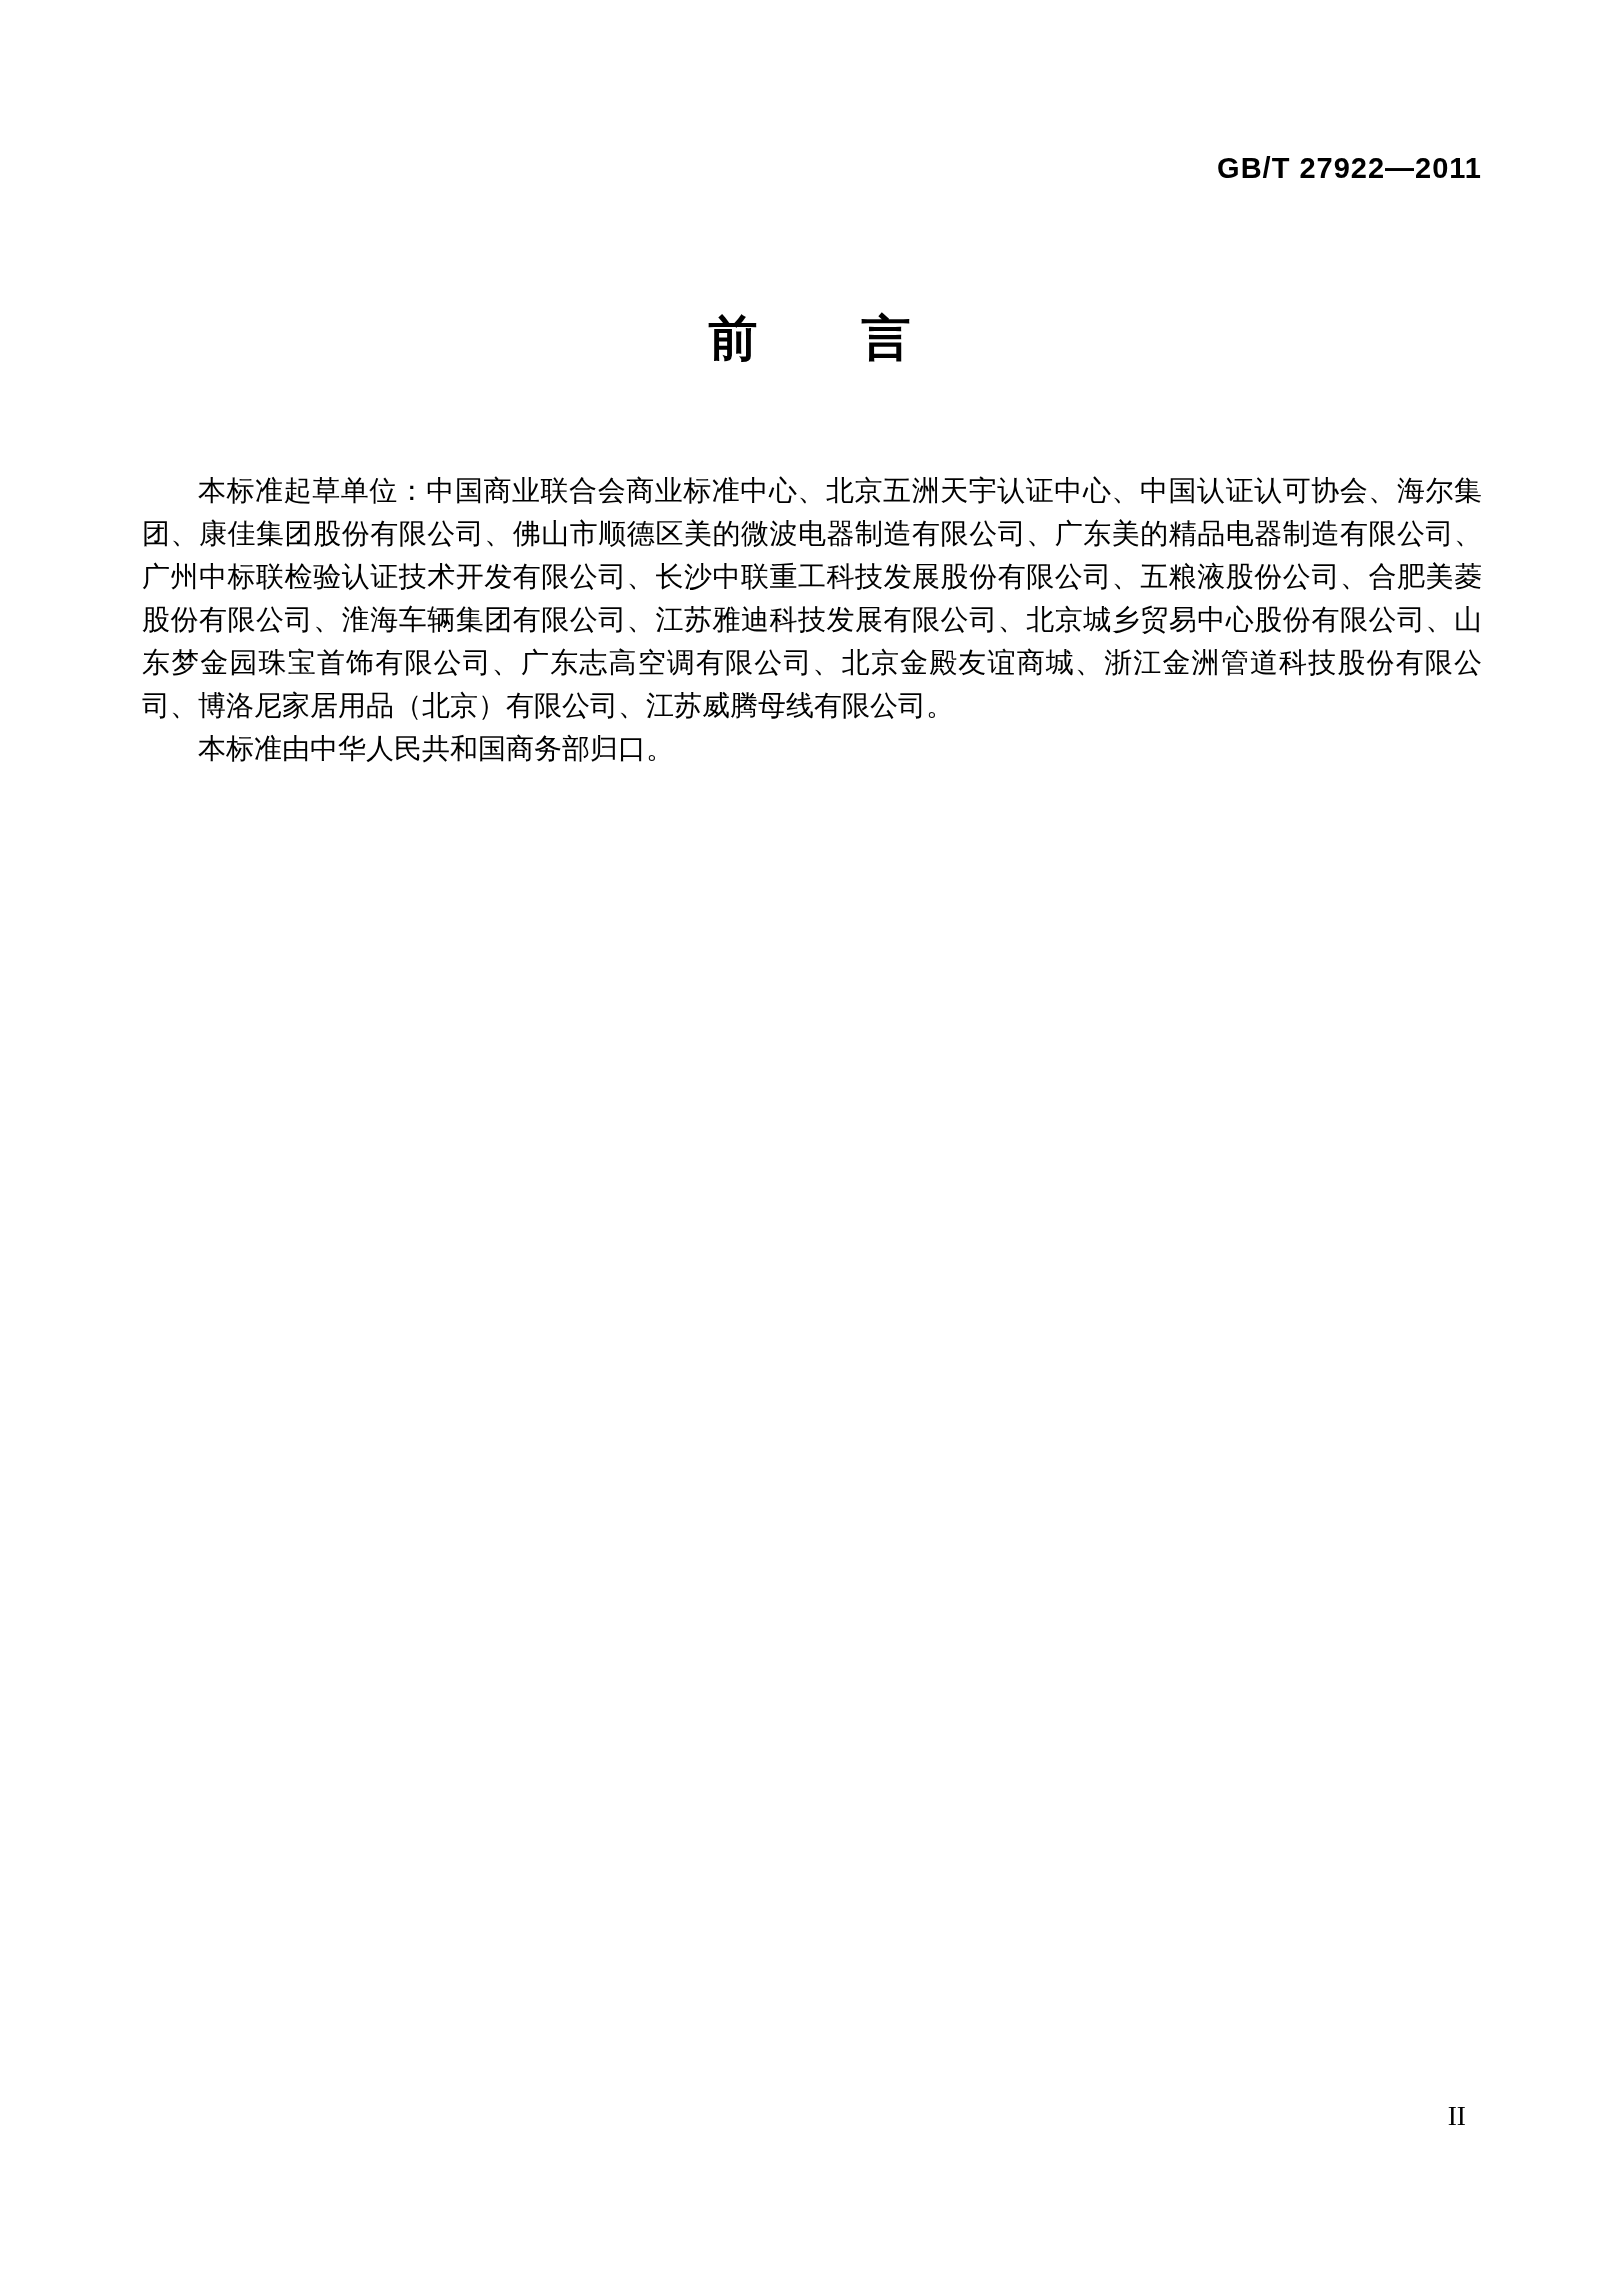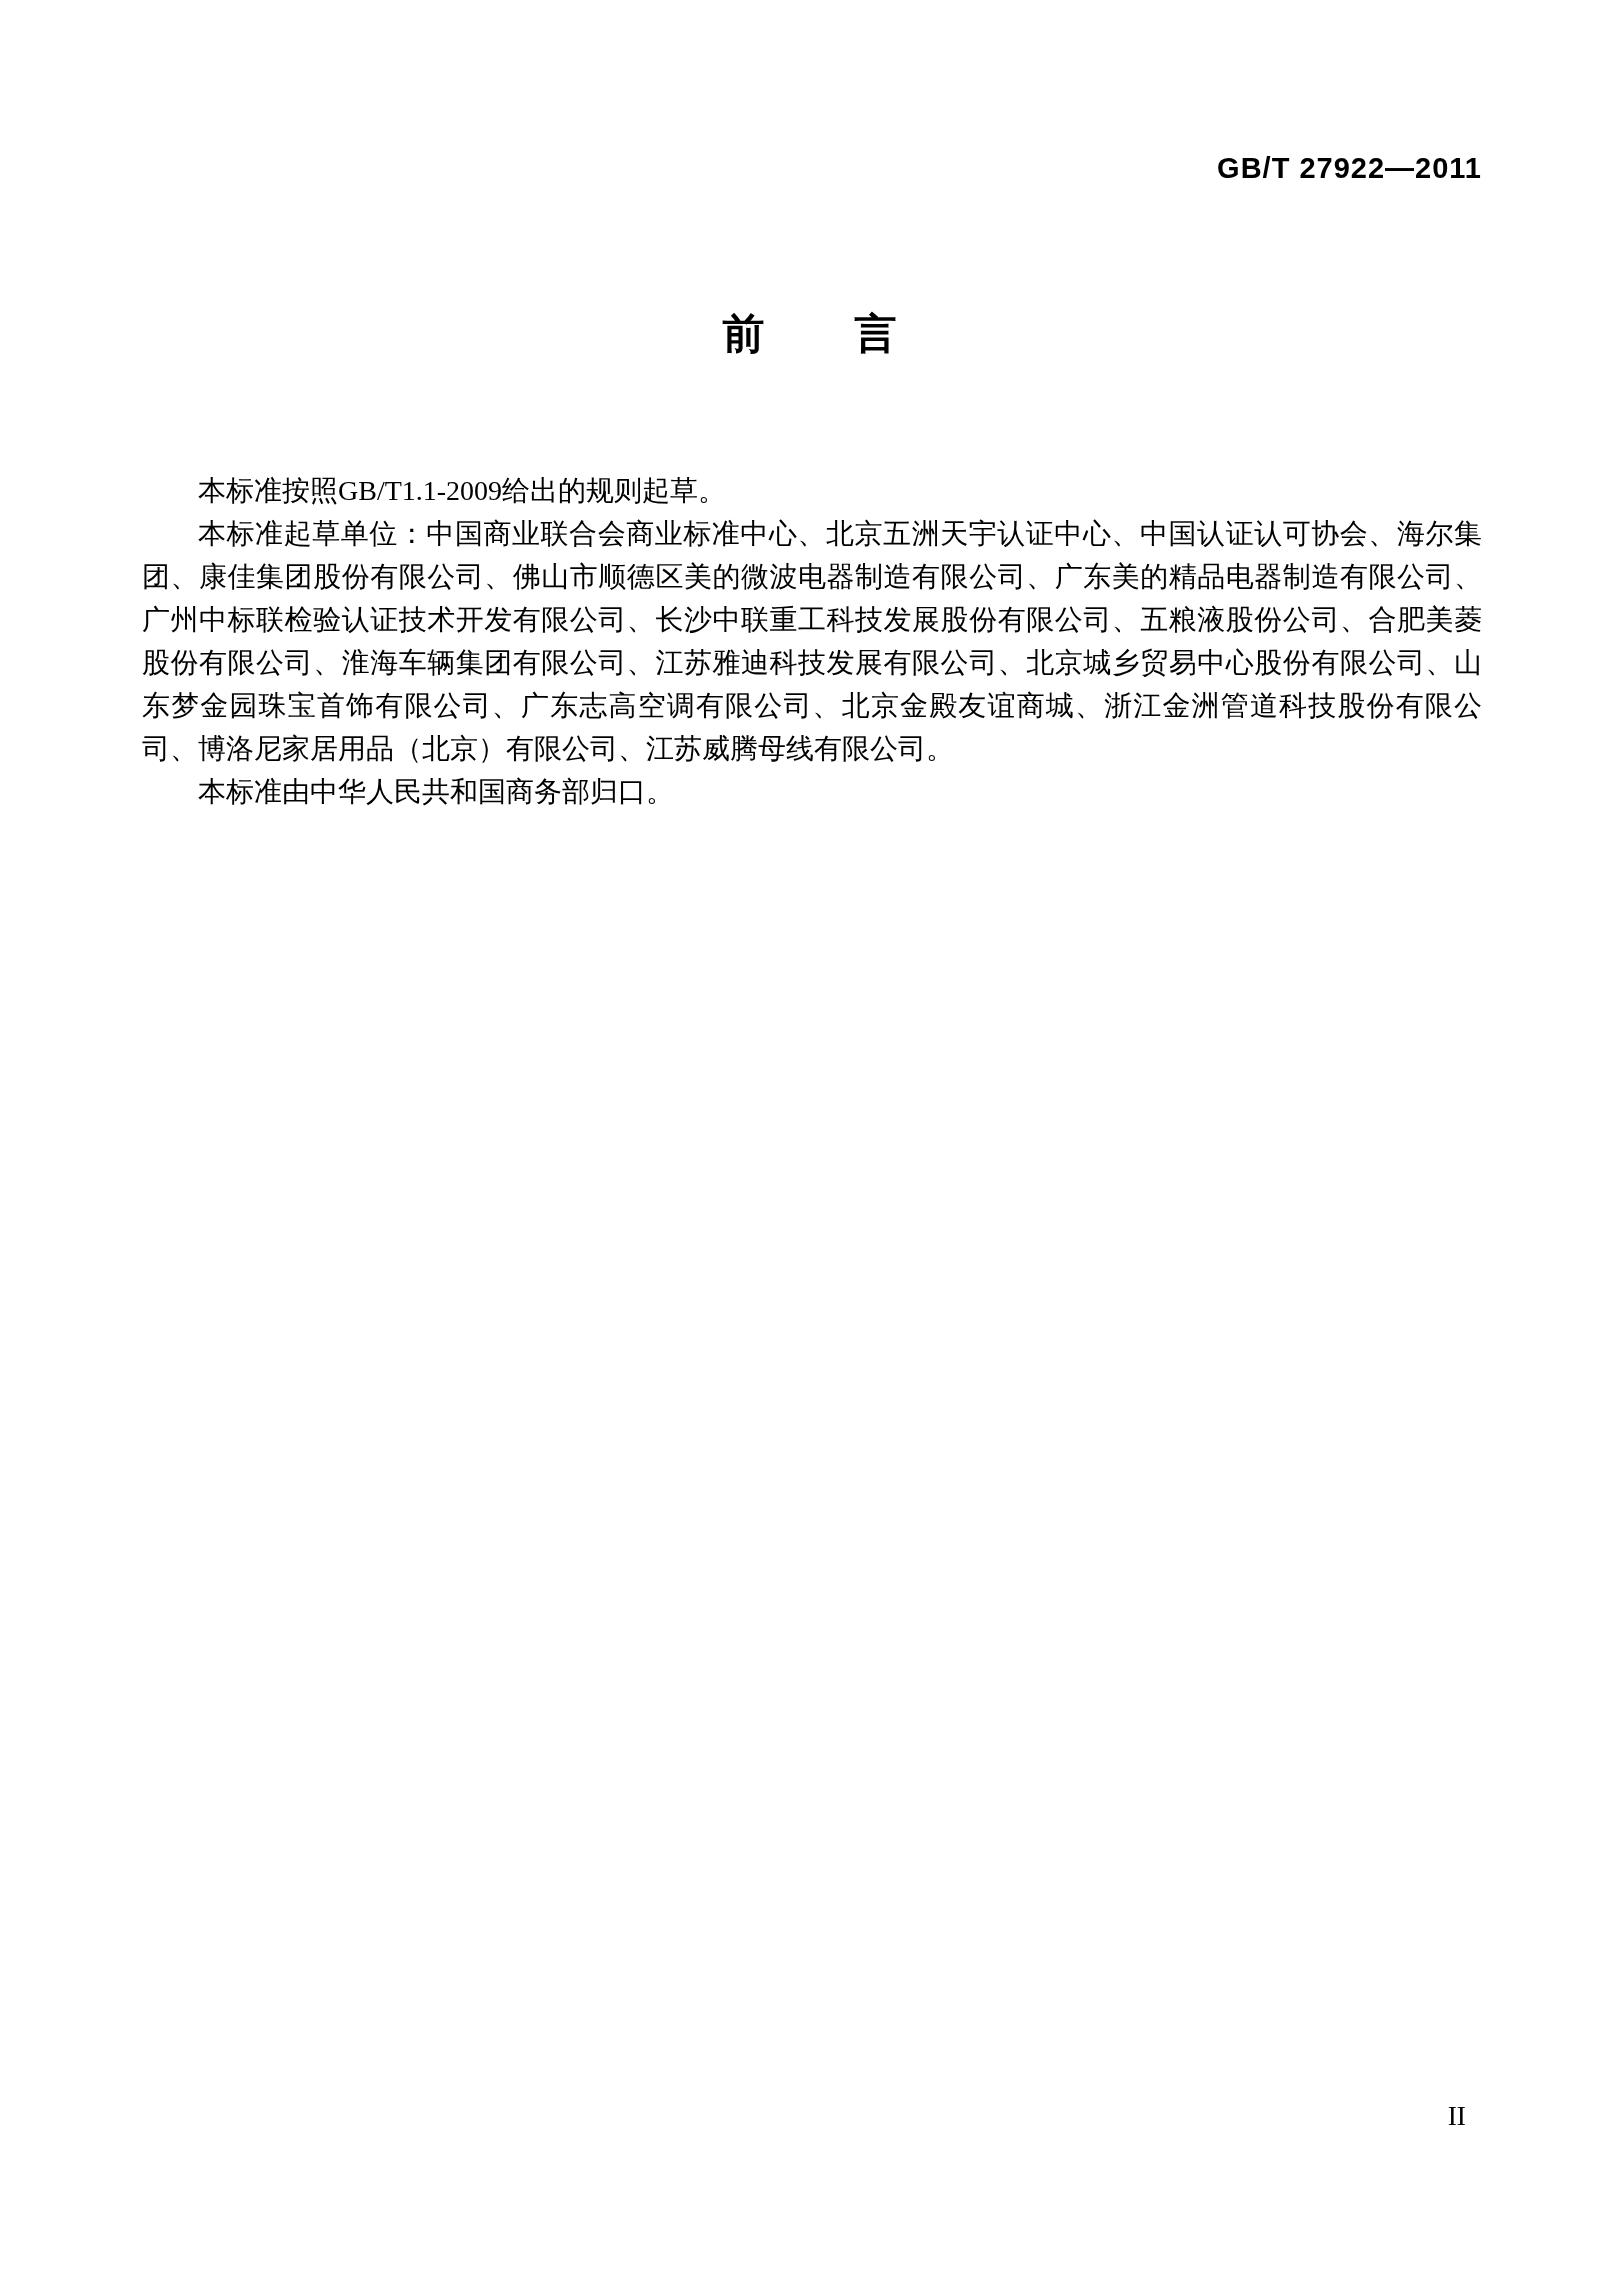--- a/index.html
+++ b/index.html
@@ -26,21 +26,21 @@
     white-space: nowrap;
   }
   .doc-title {
     position: absolute;
     top: 306px;
     left: 0;
     width: 100%;
     text-align: center;
     font-family: "Liberation Sans", sans-serif;
     font-weight: bold;
-    font-size: 42px;
+    font-size: 49px;
     letter-spacing: 2px;
   }
   .doc-body {
     position: absolute;
     top: 469px;
     left: 142px;
     right: 139px;
     font-size: 28px;
     line-height: 43px;
     text-align: justify;
@@ -61,21 +61,20 @@
 </head>
 <body>
 
 <div class="page">
 
   <div class="doc-header">GB/T 27922—2011</div>
 
   <h1 class="doc-title">前　　言</h1>
 
   <div class="doc-body">
-    <p>本标准按照GB/T1.1-2009给出的规则起草。</p>
     <p>本标准起草单位：中国商业联合会商业标准中心、北京五洲天宇认证中心、中国认证认可协会、海尔集团、康佳集团股份有限公司、佛山市顺德区美的微波电器制造有限公司、广东美的精品电器制造有限公司、广州中标联检验认证技术开发有限公司、长沙中联重工科技发展股份有限公司、五粮液股份公司、合肥美菱股份有限公司、淮海车辆集团有限公司、江苏雅迪科技发展有限公司、北京城乡贸易中心股份有限公司、山东梦金园珠宝首饰有限公司、广东志高空调有限公司、北京金殿友谊商城、浙江金洲管道科技股份有限公司、博洛尼家居用品（北京）有限公司、江苏威腾母线有限公司。</p>
     <p>本标准由中华人民共和国商务部归口。</p>
   </div>
 
   <div class="page-number">II</div>
 
 </div>
 
 
 </body></html>

